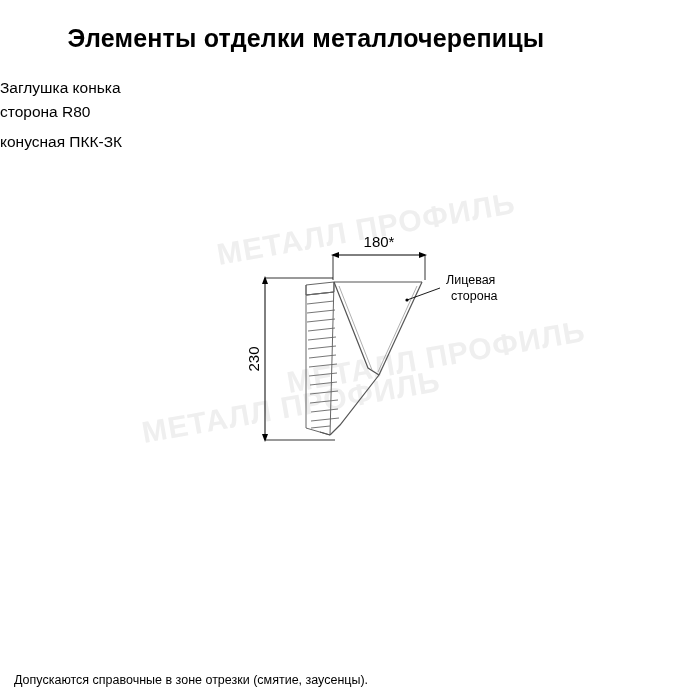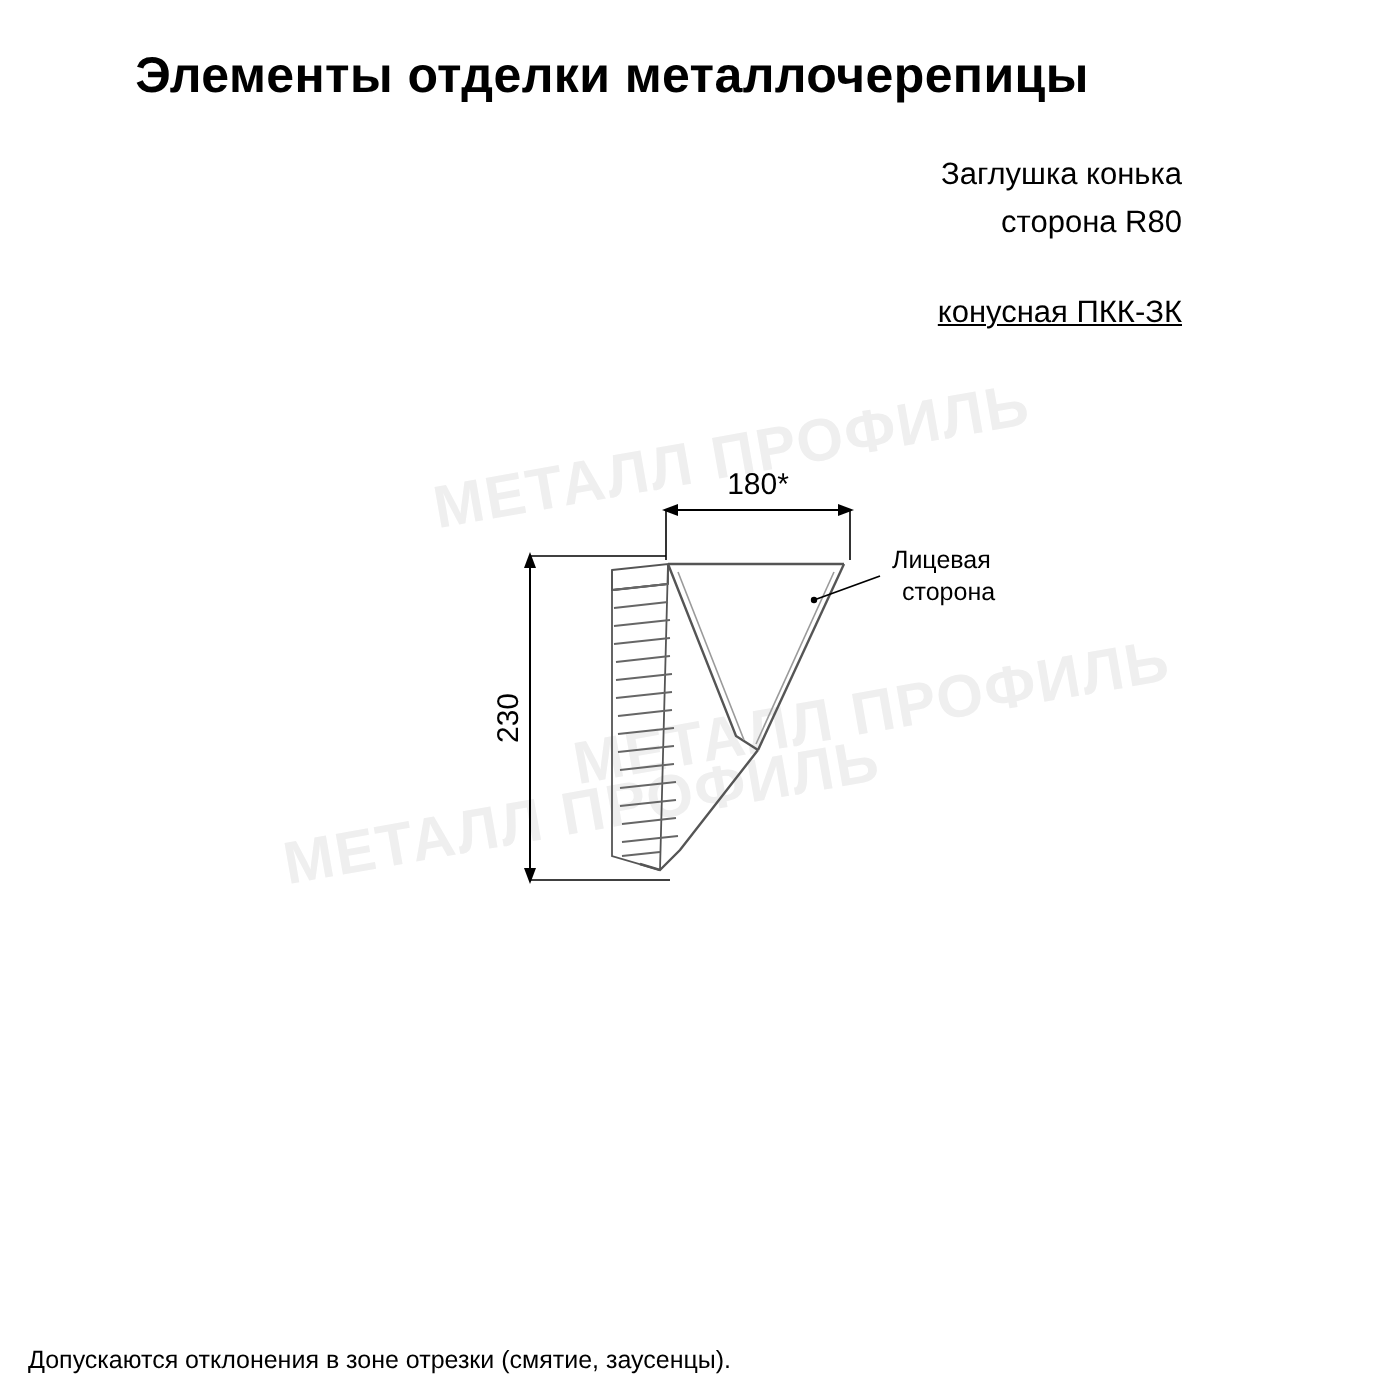--- a/index.html
+++ b/index.html
@@ -28,28 +28,27 @@
     text-align: center;
     font-size: 25px;
     font-weight: bold;
     letter-spacing: 0.2px;
   }
   .subtitle {
     position: absolute;
     top: 76px;
     left: 0;
     width: 591px;
-    text-align: right;
+    text-align: left;
     font-size: 15.5px;
     line-height: 24px;
   }
   .subtitle .line3 {
     display: block;
-    margin-top: 21px;
-    text-decoration: underline;
+    margin-top: 6px;
   }
   .drawing {
     position: absolute;
     top: 200px;
     left: 120px;
     width: 460px;
     height: 300px;
   }
   .watermarks {
     position: absolute;
@@ -180,16 +179,16 @@
       <text class="facetext" x="331" y="100">сторона</text>
 
       <text class="dimtext" x="259" y="47" text-anchor="middle">180*</text>
 
       <text class="dimtext" x="139" y="159" text-anchor="middle" transform="rotate(-90 139 159)">230</text>
 
     </svg>
   </div>
 
   <div class="footer">
-    <div>Допускаются отклонения в зоне отрезки (смятие, заусенцы).</div>
+    <div>Допускаются справочные в зоне отрезки (смятие, заусенцы).</div>
   </div>
 
 </div>
 
 </body></html>

